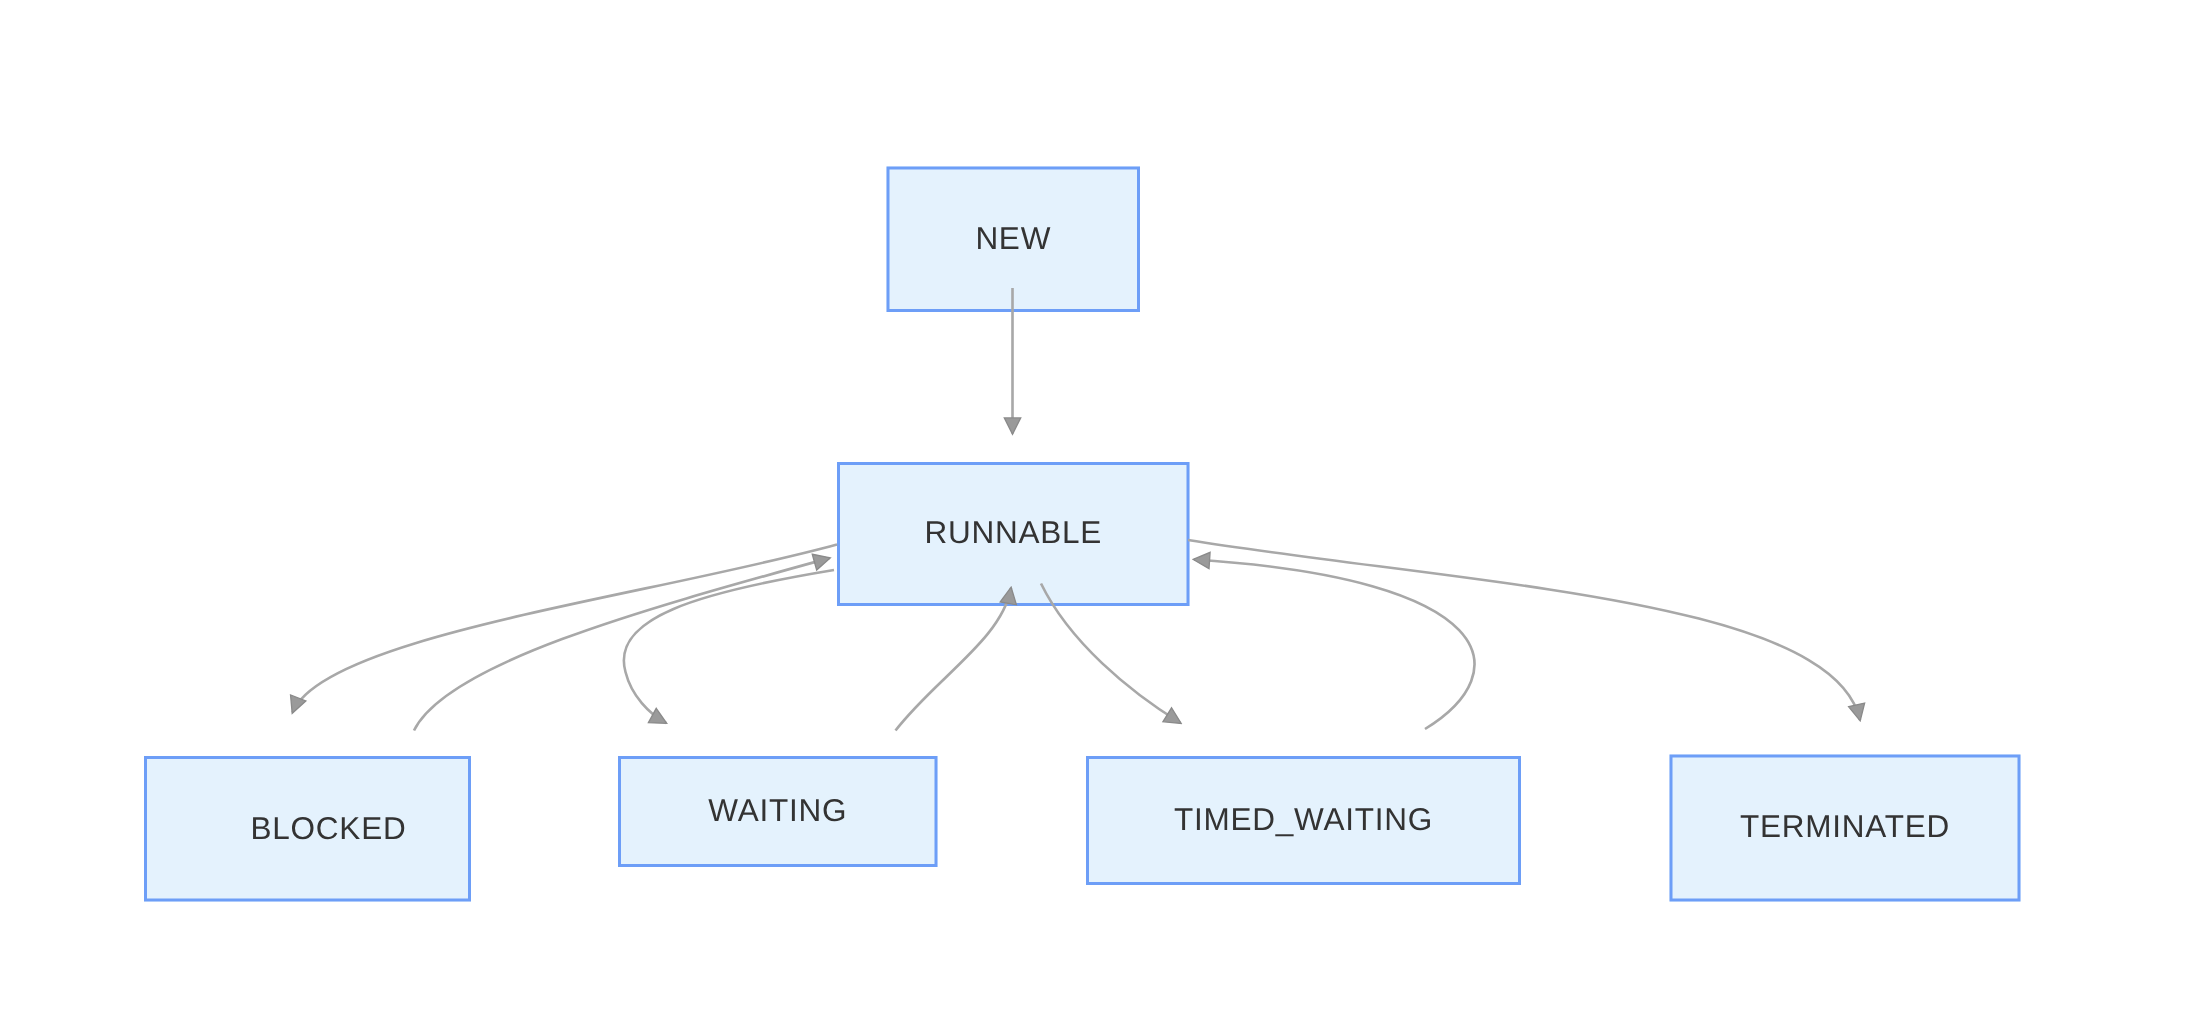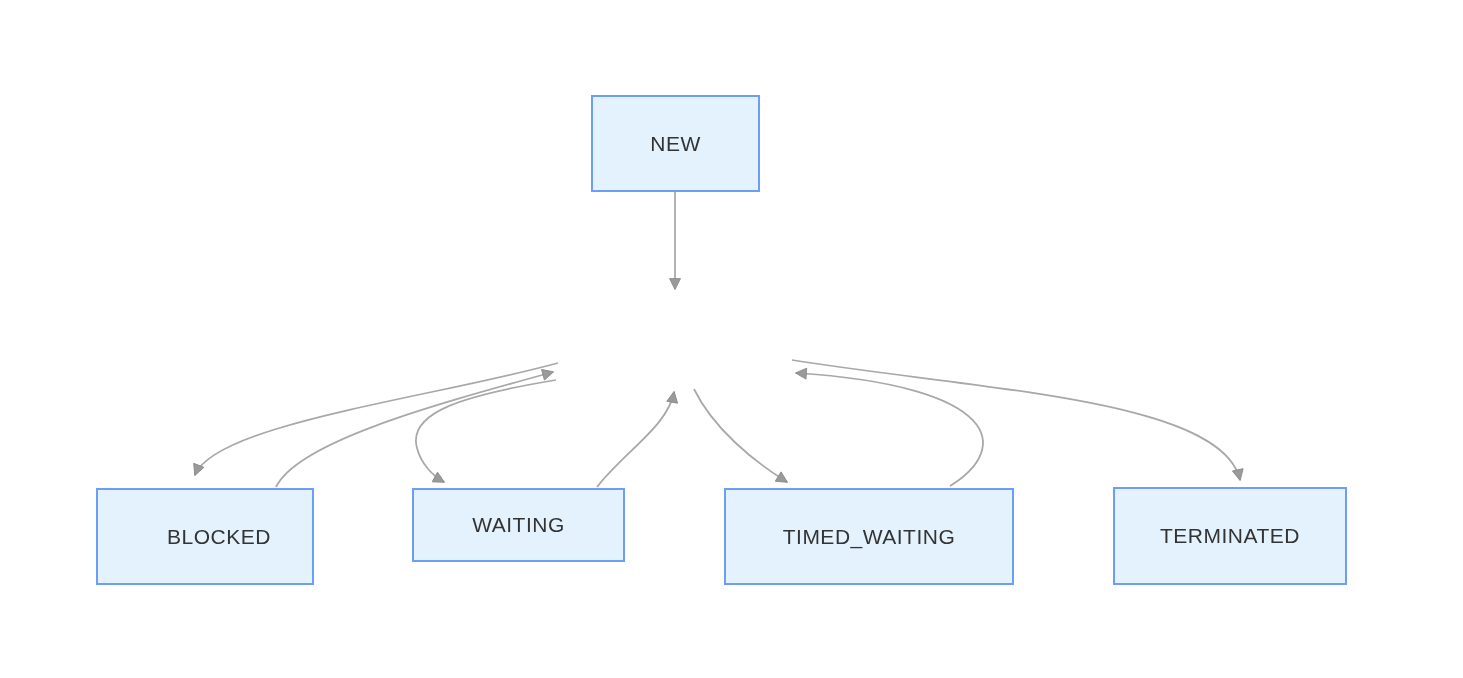--- a/index.html
+++ b/index.html
@@ -36,37 +36,41 @@
     border: 2px solid #6d9ef7;
     display: flex;
     align-items: center;
     justify-content: center;
     font-size: 21px;
     letter-spacing: 0.5px;
     color: #333333;
     z-index: 1;
     cursor: default;
     user-select: none;
+    margin-top: 16px;
   }
   .node-new           { left: 591px;  top: 95px;  width: 169px; height: 97px; }
   .node-runnable      { left: 558px;  top: 292px; width: 235px; height: 96px; }
   .node-blocked       { left: 96px;   top: 488px; width: 218px; height: 97px; padding-left: 28px; }
   .node-waiting       { left: 412px;  top: 488px; width: 213px; height: 74px; }
-  .node-timed-waiting { left: 724px;  top: 488px; width: 290px; height: 97px; }
+  .node-timed-waiting { left: 724px;  top: 488px; width: 290px; height: 86px; }
   .node-terminated    { left: 1113px; top: 487px; width: 234px; height: 98px; }
 </style>
 </head>
 <body style="background: rgb(255, 255, 255);">
 
 <div class="canvas">
 
   <div class="node node-new" style="background: rgb(228, 242, 253); border-color: rgb(109, 158, 247); color: rgb(51, 51, 51);">
     <span>NEW</span>
   </div>
 
+  <div class="node node-runnable" style="background: rgb(228, 242, 253); border-color: rgb(109, 158, 247); color: rgb(51, 51, 51);">
+    <span>RUNNABLE</span>
+  </div>
 
   <div class="node node-blocked" style="background: rgb(228, 242, 253); border-color: rgb(109, 158, 247); color: rgb(51, 51, 51);">
     <span>BLOCKED</span>
   </div>
 
   <div class="node node-waiting" style="background: rgb(228, 242, 253); border-color: rgb(109, 158, 247); color: rgb(51, 51, 51);">
     <span>WAITING</span>
   </div>
 
   <div class="node node-timed-waiting" style="background: rgb(228, 242, 253); border-color: rgb(109, 158, 247); color: rgb(51, 51, 51);">

